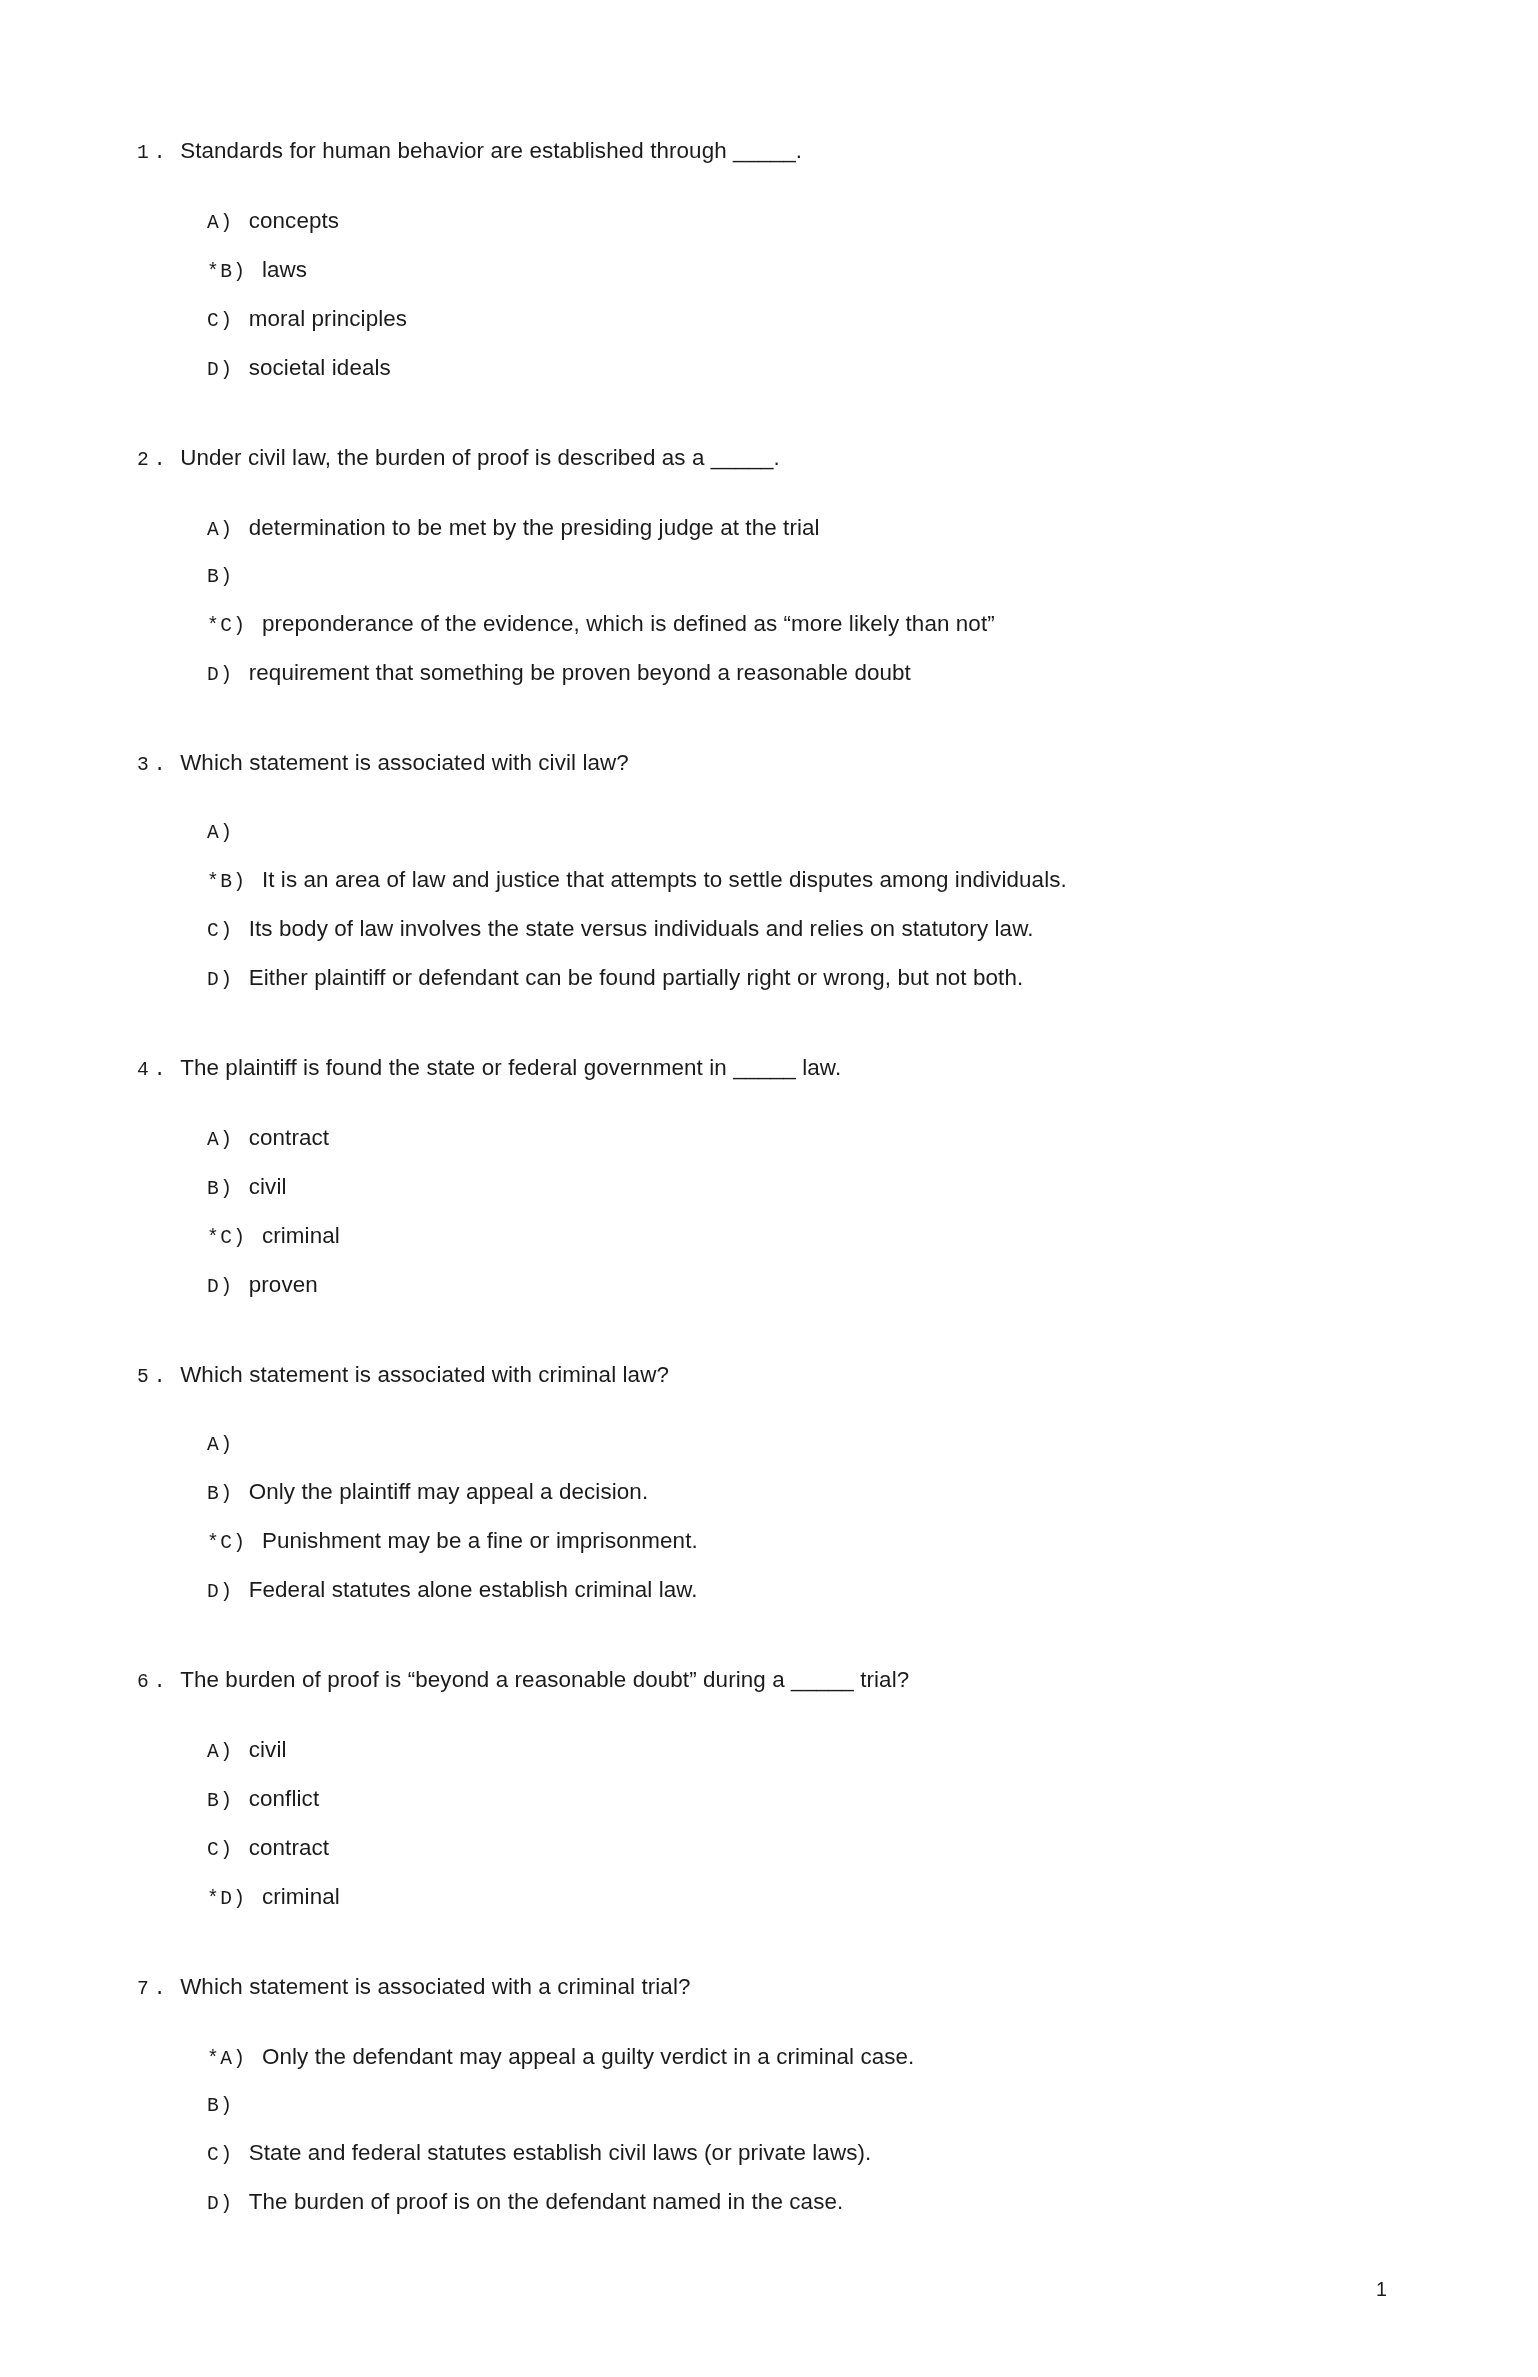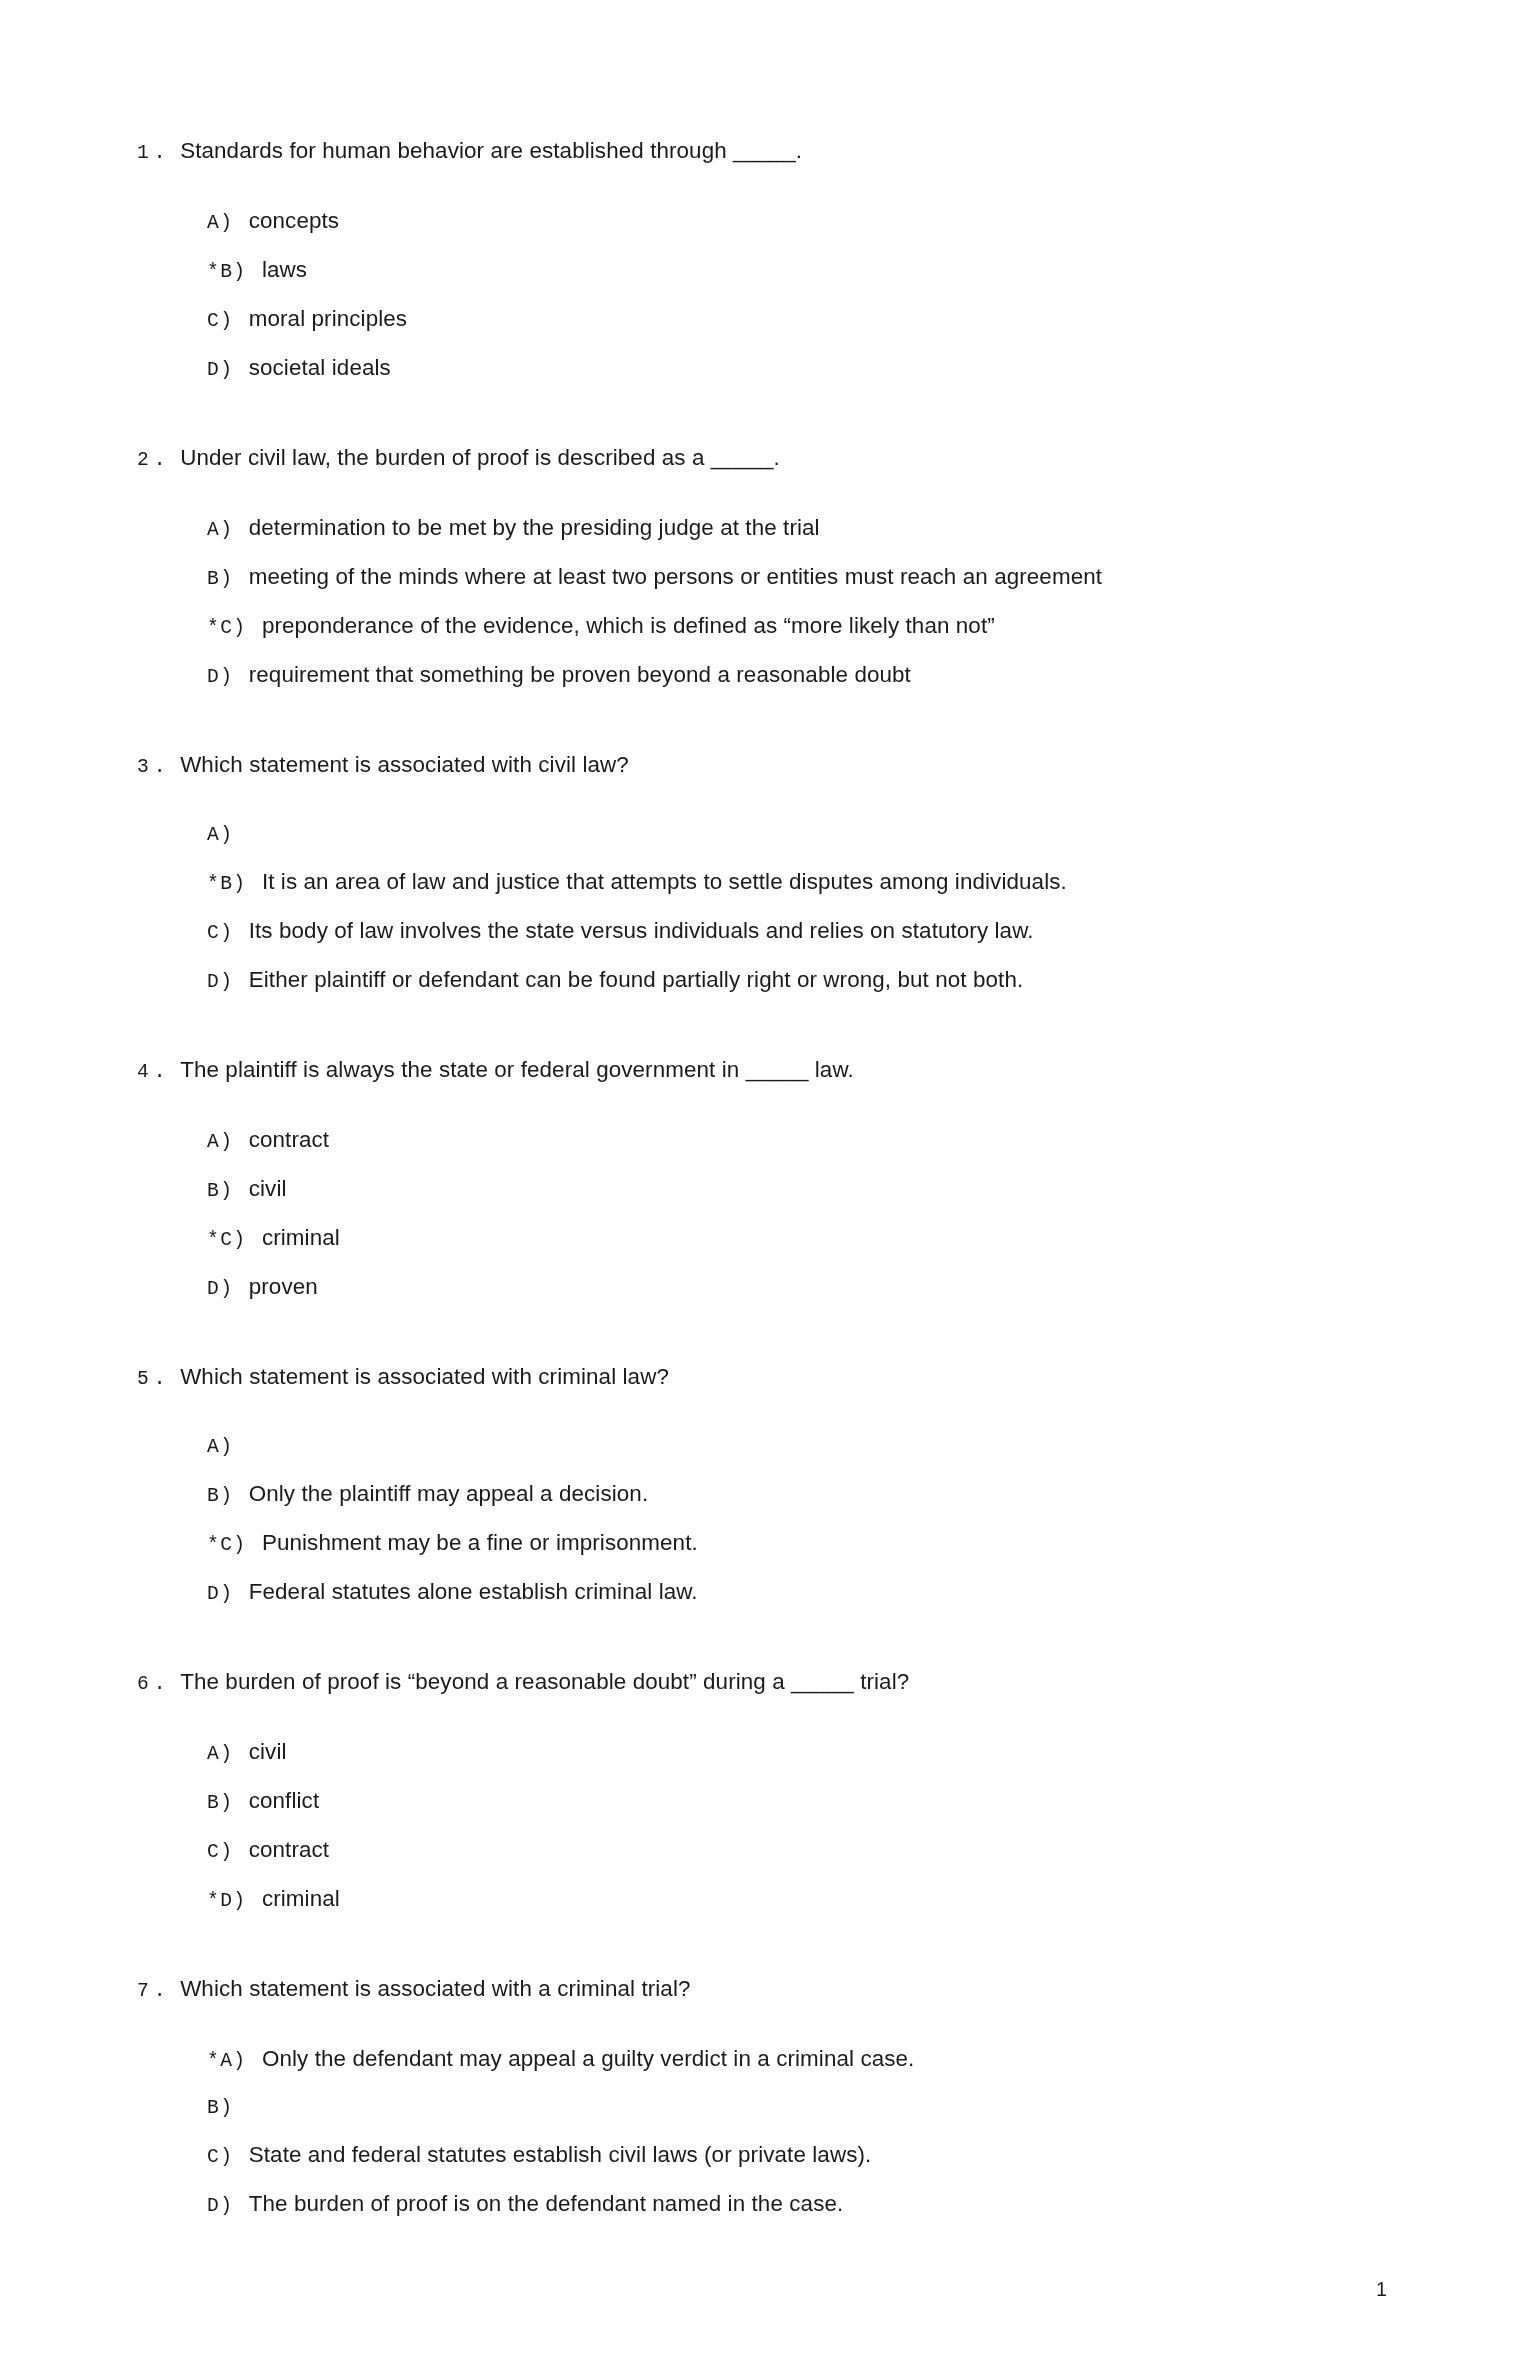--- a/index.html
+++ b/index.html
@@ -92,21 +92,20 @@
       <span class="q-num">2.</span>
       <span class="q-text">Under civil law, the burden of proof is described as a _____.</span>
     </div>
     <div class="options">
       <div class="option">
         <span class="opt-prefix">A)</span>
         <span class="opt-text">determination to be met by the presiding judge at the trial</span>
       </div>
       <div class="option">
         <span class="opt-prefix">B)</span>
-        <span class="opt-text">meeting of the minds where at least two persons or entities must reach an agreement</span>
       </div>
       <div class="option">
         <span class="opt-prefix">*C)</span>
         <span class="opt-text">preponderance of the evidence, which is defined as “more likely than not”</span>
       </div>
       <div class="option">
         <span class="opt-prefix">D)</span>
         <span class="opt-text">requirement that something be proven beyond a reasonable doubt</span>
       </div>
     </div>
@@ -132,21 +131,21 @@
       <div class="option">
         <span class="opt-prefix">D)</span>
         <span class="opt-text">Either plaintiff or defendant can be found partially right or wrong, but not both.</span>
       </div>
     </div>
   </div>
 
   <div class="question">
     <div class="q-line">
       <span class="q-num">4.</span>
-      <span class="q-text">The plaintiff is always the state or federal government in _____ law.</span>
+      <span class="q-text">The plaintiff is found the state or federal government in _____ law.</span>
     </div>
     <div class="options">
       <div class="option">
         <span class="opt-prefix">A)</span>
         <span class="opt-text">contract</span>
       </div>
       <div class="option">
         <span class="opt-prefix">B)</span>
         <span class="opt-text">civil</span>
       </div>

